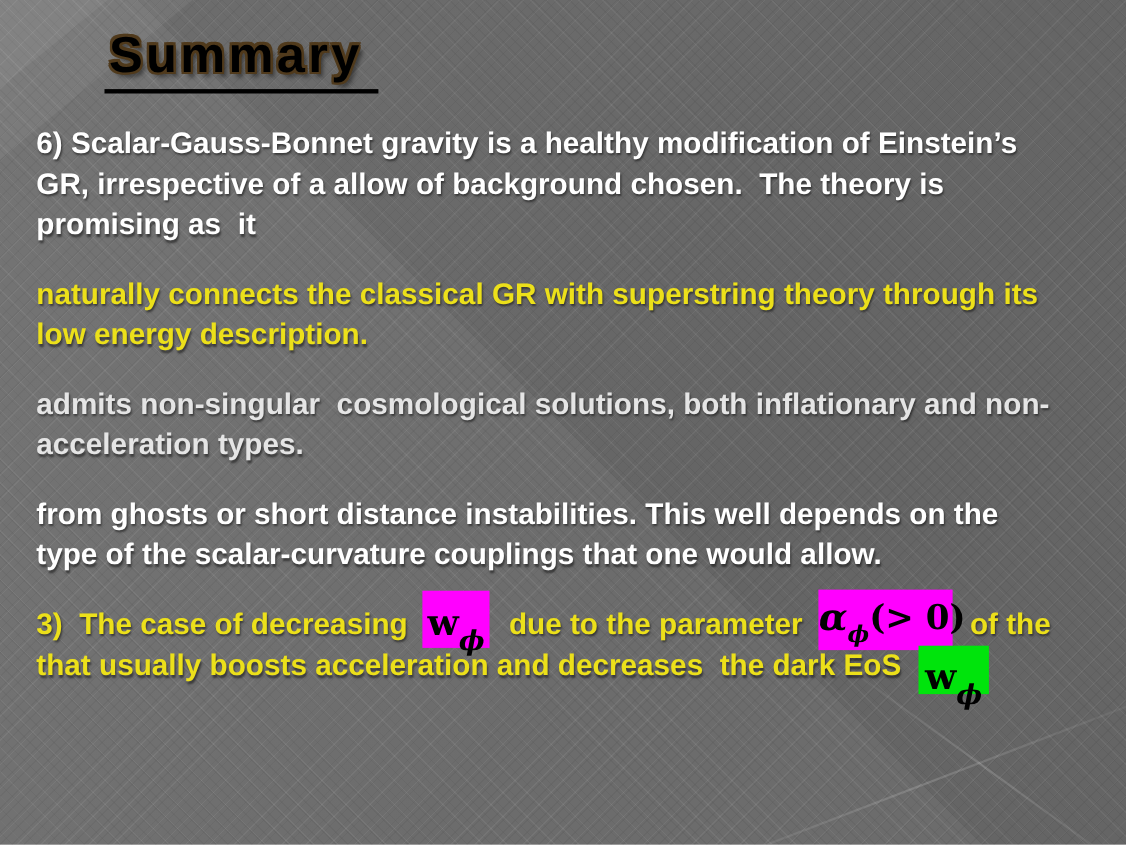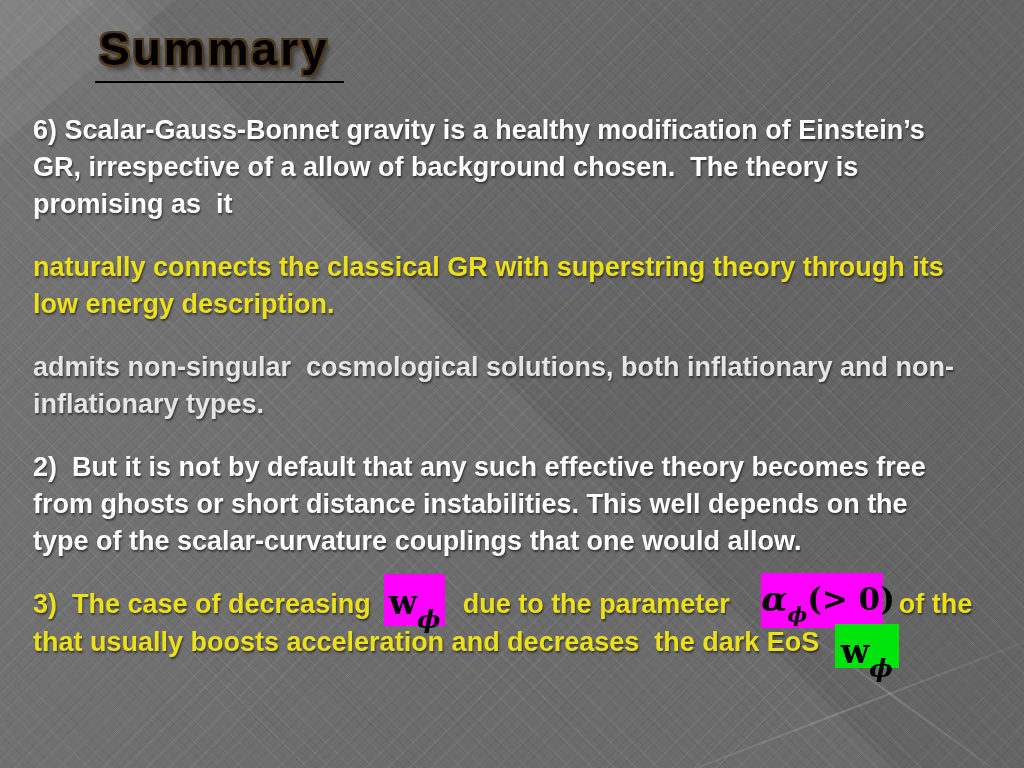--- a/index.html
+++ b/index.html
@@ -60,21 +60,21 @@
   .streak-a { width: 560px; left: 560px; top: 712px; transform: rotate(-21deg); }
   .streak-b { width: 400px; left: 700px; top: 700px; transform: rotate(36deg); }
 
   .title {
     position: absolute;
     left: 95px; top: 22px;
     font-size: 46px;
     font-weight: bold;
     letter-spacing: 3px;
     padding: 0 14px 5px 4px;
-    border-bottom: 2px solid #000000;
+    border-bottom: 4px solid #000000;
     text-shadow:
       -2px -2px 0 #503a1c, 2px -2px 0 #503a1c,
       -2px 2px 0 #503a1c, 2px 2px 0 #503a1c,
       0 -2px 0 #503a1c, 0 2px 0 #503a1c,
       -2px 0 0 #503a1c, 2px 0 0 #503a1c,
       4px 5px 4px rgba(0,0,0,0.45);
   }
 
   .body-block {
     position: absolute;
@@ -108,21 +108,21 @@
     width: 61px; height: 52px;
     margin: -14px 10px -14px 6px;
     top: -6px;
     padding-top: 12px; box-sizing: border-box;
   }
   .fbox-wphi-magenta .fb-base { font-size: 33px; }
   .fbox-wphi-magenta .fb-sub  { font-size: 25px; vertical-align: -14px; }
 
   .fbox-alpha-magenta {
     width: 122px; height: 55px;
-    margin: -9px 8px -9px 24px;
+    margin: -9px 8px -9px 7px;
     top: -5px;
     padding-top: 9px; box-sizing: border-box;
   }
   .fbox-alpha-magenta .fb-base { font-size: 34px; font-style: italic; font-weight: bold; }
   .fbox-alpha-magenta .fb-sub  { font-size: 21px; vertical-align: -11px; }
   .fbox-alpha-magenta .fb-rest { font-size: 31px; vertical-align: 1px; }
 
   .fbox-wphi-green {
     width: 64px; height: 44px;
     margin: -13px 0 -13px 8px;
@@ -151,24 +151,23 @@
         <div class="line"><span>6) Scalar-Gauss-Bonnet gravity is a healthy modification of Einstein’s</span></div>
         <div class="line"><span>GR, irrespective of a allow of background chosen.  The theory is</span></div>
         <div class="line"><span>promising as  it</span></div>
       </div>
       <div class="paragraph" style="color: rgb(236, 224, 26);">
         <div class="line"><span>naturally connects the classical GR with superstring theory through its</span></div>
         <div class="line"><span>low energy description.</span></div>
       </div>
       <div class="paragraph" style="color: #e5e5e5;">
         <div class="line"><span>admits non-singular  cosmological solutions, both inflationary and non-</span></div>
-        <div class="line"><span>inflationary types.</span></div>
+        <div class="line"><span>acceleration types.</span></div>
       </div>
       <div class="paragraph" style="color: rgb(255, 255, 255);">
-        <div class="line"><span>2)  But it is not by default that any such effective theory becomes free</span></div>
         <div class="line"><span>from ghosts or short distance instabilities. This well depends on the</span></div>
         <div class="line"><span>type of the scalar-curvature couplings that one would allow.</span></div>
       </div>
       <div class="paragraph" style="color: rgb(236, 224, 26);">
         <div class="line"><span>3)  The case of decreasing </span><span class="fbox fbox-wphi-magenta" style="background: rgb(255, 0, 255);"><span class="fb-base">w</span><span class="fb-sub">ϕ</span></span><span> due to the parameter </span><span class="fbox fbox-alpha-magenta" style="background: rgb(255, 0, 255);"><span class="fb-base">α</span><span class="fb-sub">ϕ</span><span class="fb-rest">(&gt; 0)</span></span><span> of the</span></div>
         <div class="line"><span>that usually boosts acceleration and decreases  the dark EoS </span><span class="fbox fbox-wphi-green" style="background: rgb(0, 228, 12);"><span class="fb-base">w</span><span class="fb-sub">ϕ</span></span></div>
       </div>
     </div>
 </div>
 

